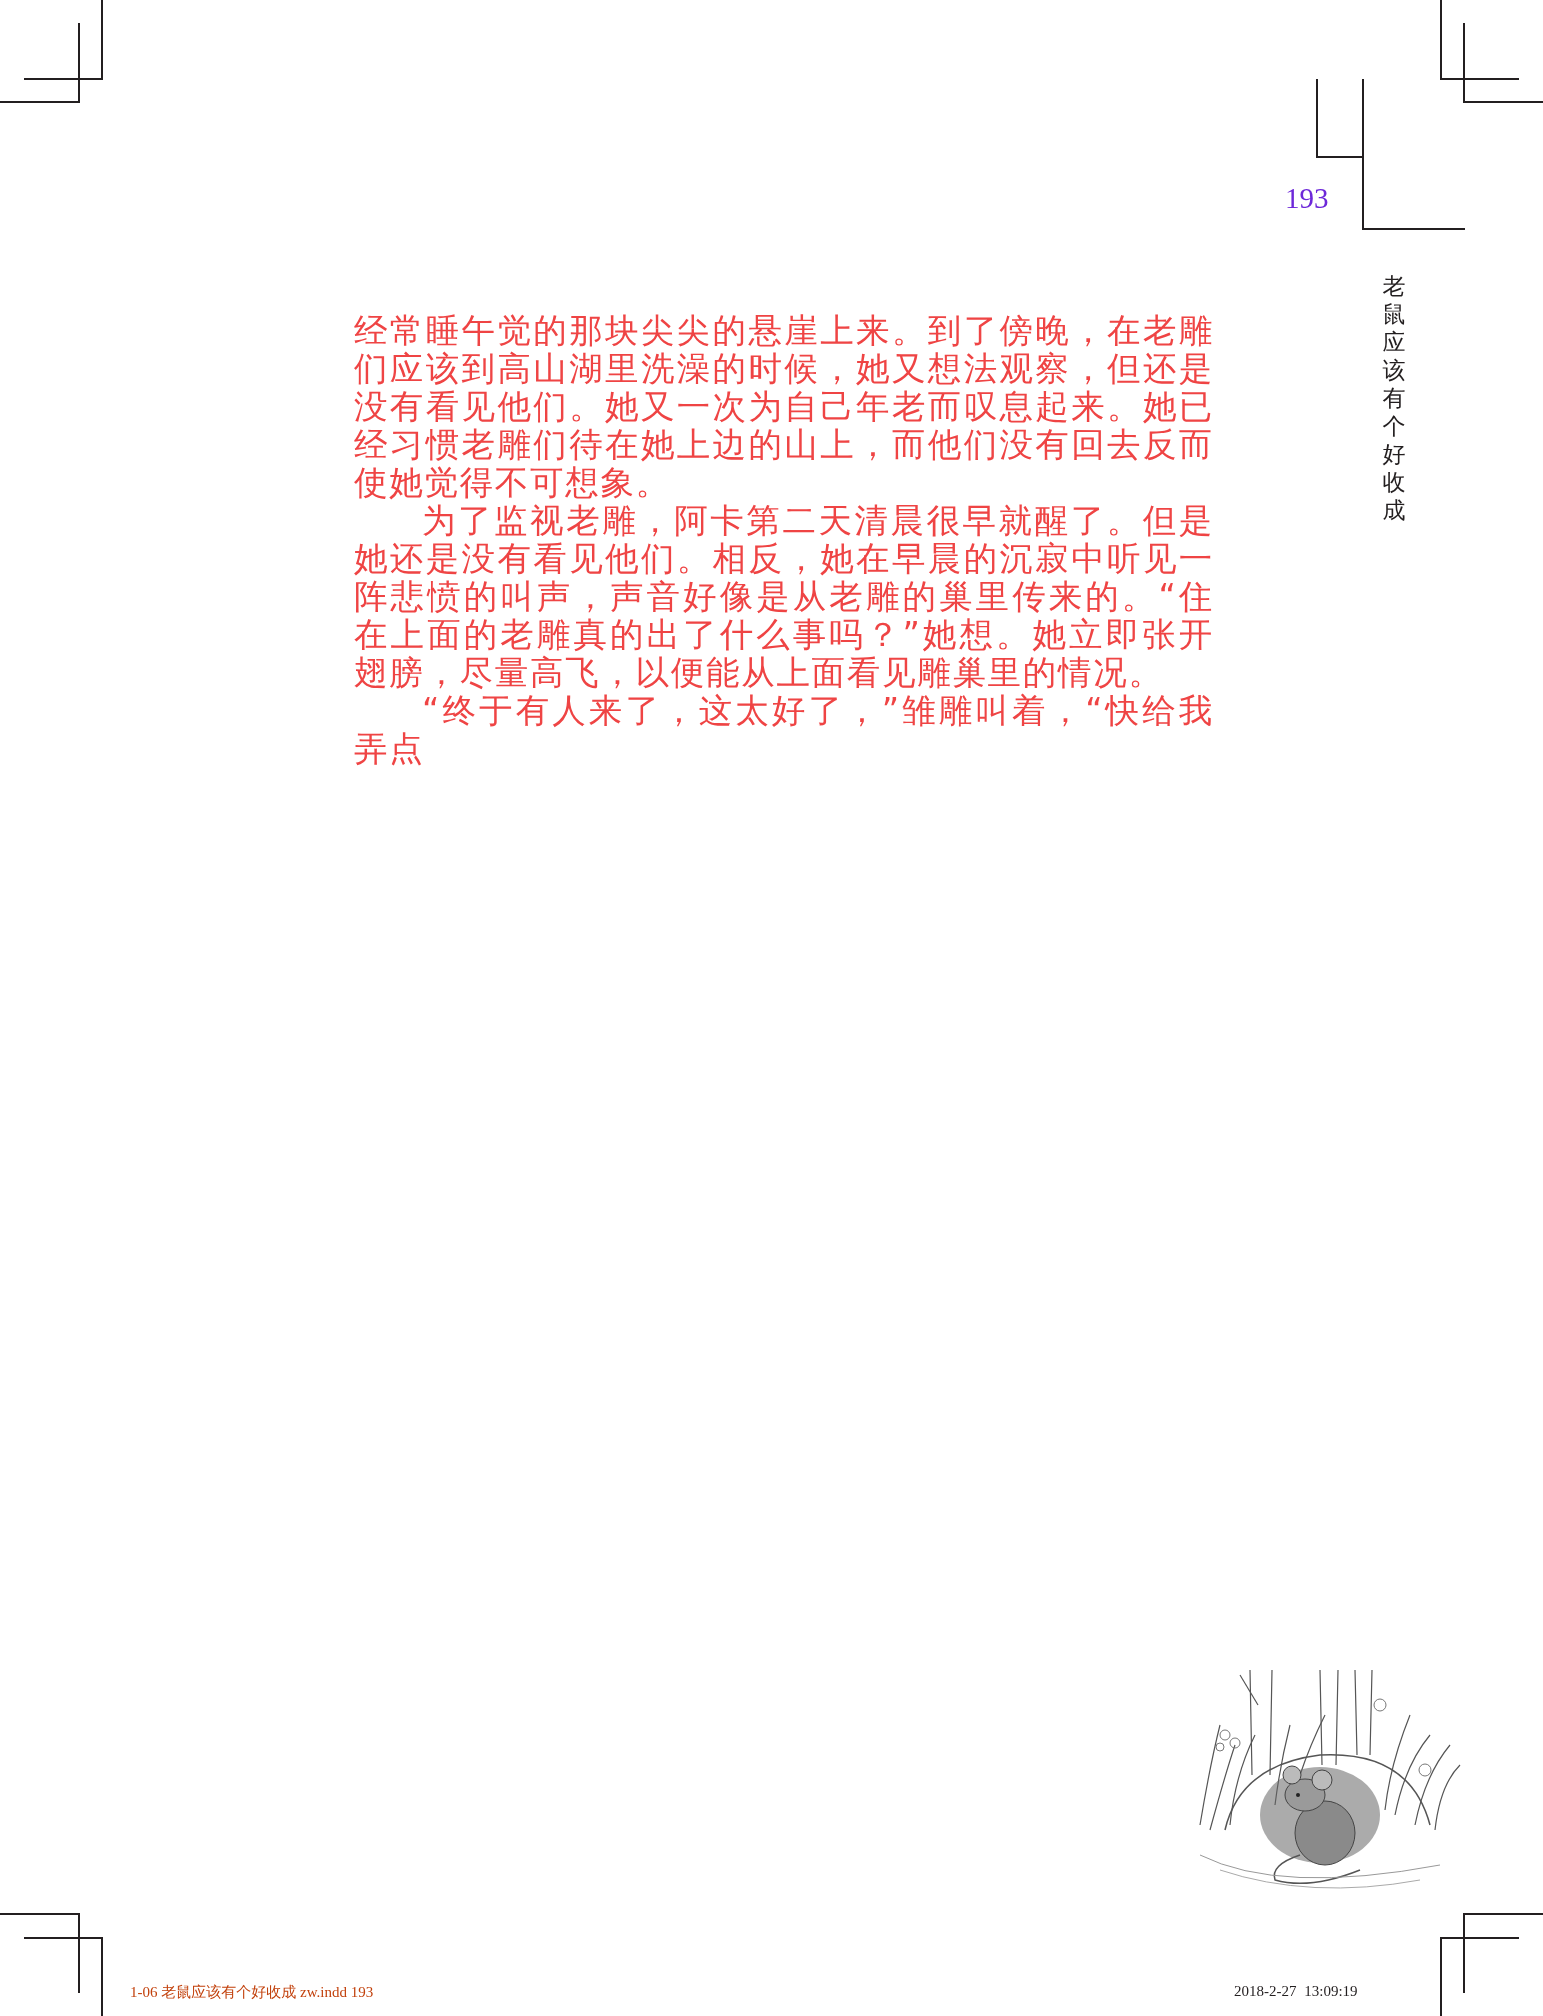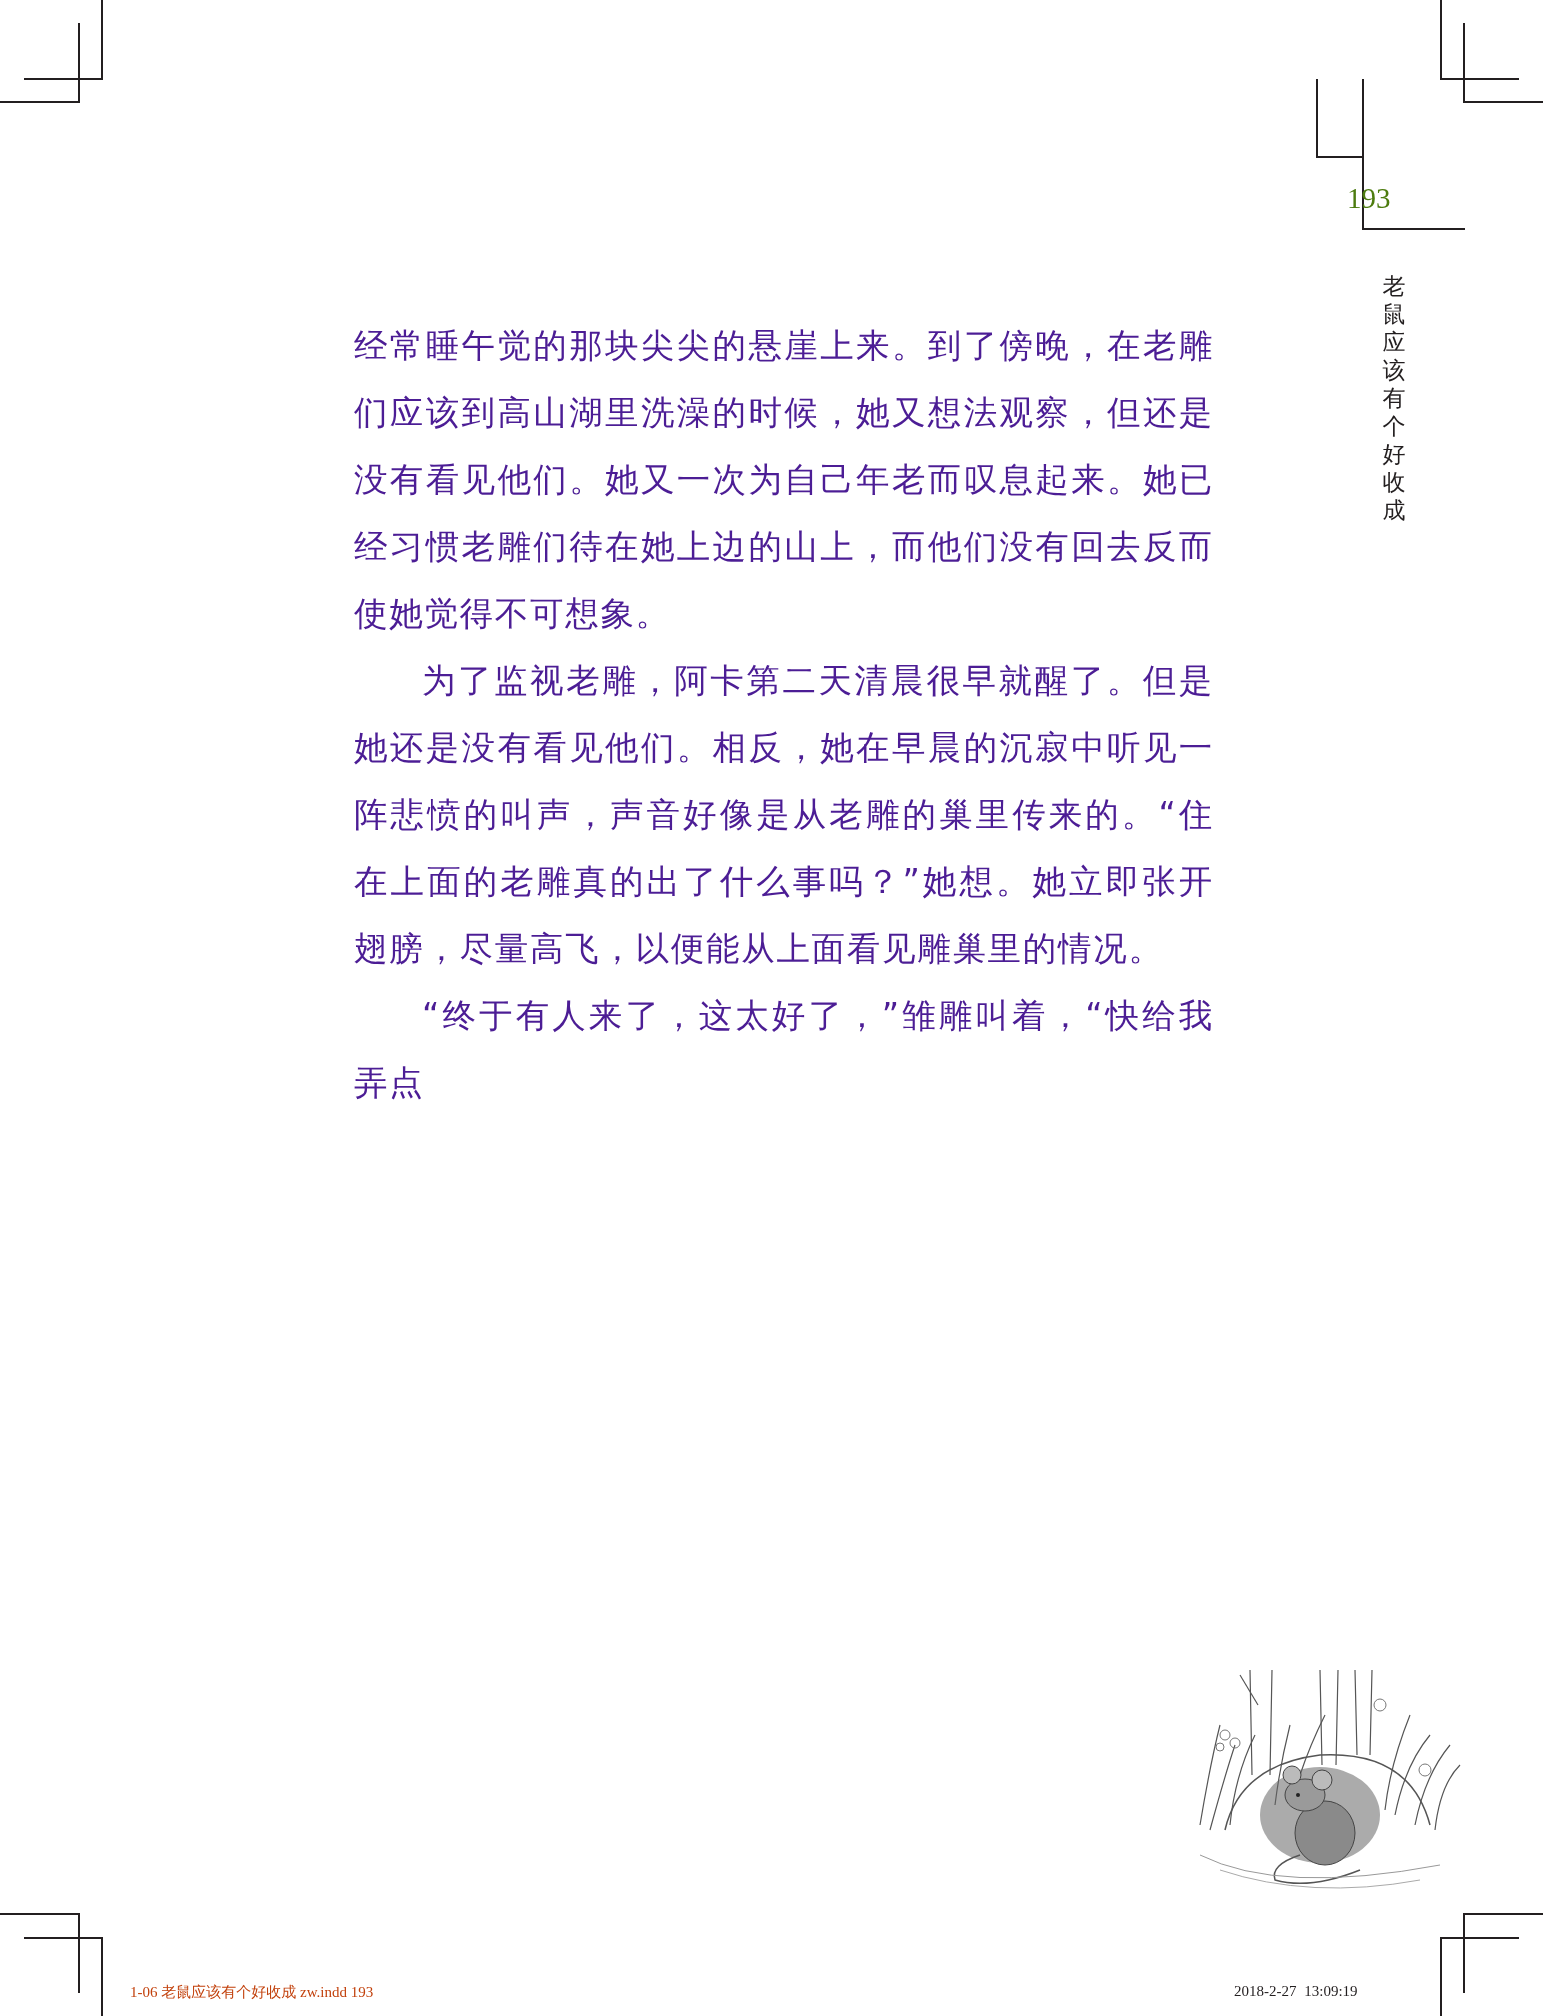--- a/index.html
+++ b/index.html
@@ -1,21 +1,21 @@
 <!DOCTYPE html>
 <html><head>
 <meta charset="utf-8">
 <style>
   html, body { margin:0; padding:0; background:#ffffff; }
   body { width:1543px; height:2016px; position:relative; overflow:hidden; font-family:"DejaVu Sans", sans-serif; color:#231f20; }
   .line { position:absolute; background:#231f20; }
-  .page-number { position:absolute; left:1347px; top:182px; font-family:"Liberation Serif", serif; font-size:29px; color:#4d7c0f; }
+  .page-number { position:absolute; left:1285px; top:182px; font-family:"Liberation Serif", serif; font-size:29px; color:#6d28d9; }
   .running-head { position:absolute; left:1378px; top:272px; width:32px; font-size:23px; line-height:28px; color:#231f20; text-align:center; }
   .running-head span { display:block; }
-  .body-text { position:absolute; left:354px; top:312px; width:860px; font-size:33.5px; line-height:67px; letter-spacing:1.7px; color:#4c1d95; }
+  .body-text { position:absolute; left:354px; top:312px; width:860px; font-size:33.5px; line-height:38px; letter-spacing:1.7px; color:#ef4444; }
   .body-text p { margin:0; text-align:justify; text-align-last:left; }
   .body-text p.indent { text-indent:68px; }
   .illustration { position:absolute; left:1180px; top:1655px; width:290px; height:250px; }
   .footer-left { position:absolute; left:130px; top:1983px; font-family:"Liberation Serif", serif; font-size:15px; color:#c2410c; }
   .footer-right { position:absolute; left:1234px; top:1983px; font-family:"Liberation Serif", serif; font-size:15px; color:#231f20; word-spacing:4px; }
 </style>
 </head>
 <body>
 
 <div class="line" style="left:101px;top:0;width:2px;height:79px;"></div>

